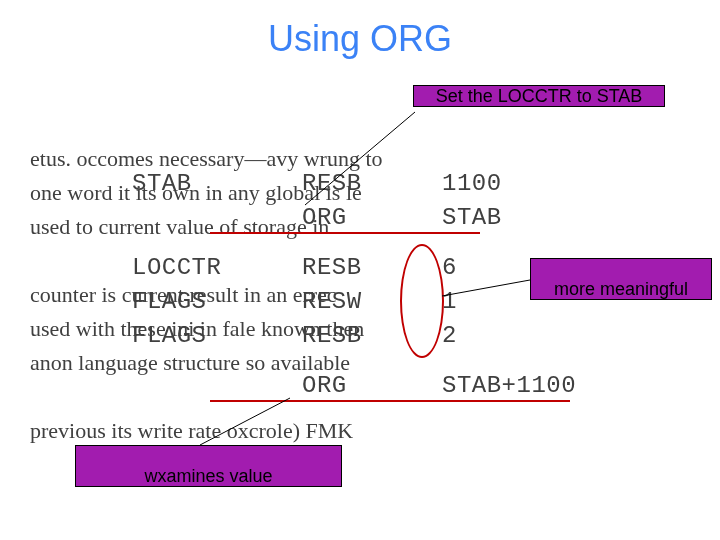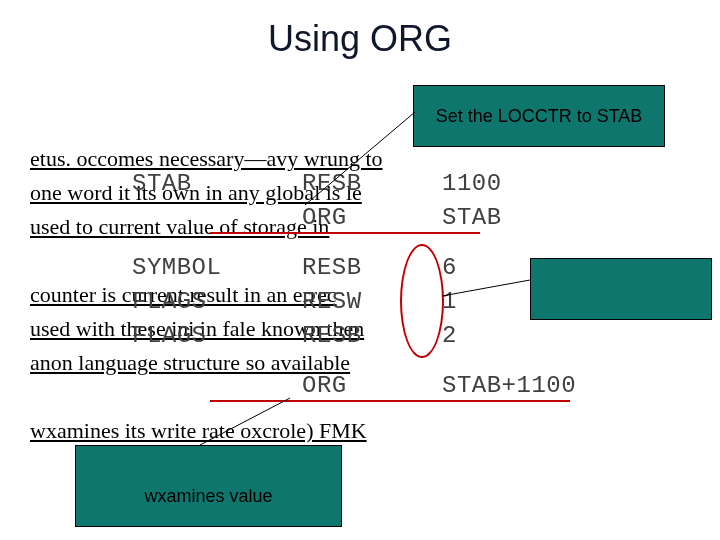--- a/index.html
+++ b/index.html
@@ -1,44 +1,44 @@
 <!DOCTYPE html>
 <html><head>
 <meta charset="utf-8">
 <style>
   html,body{margin:0;padding:0;width:720px;height:540px;background:#fff;font-family:Arial,Helvetica,sans-serif;overflow:hidden;}
-  .title{position:absolute;left:0;width:720px;text-align:center;top:18px;font-size:36px;color:#0f172a;font-family:Arial,sans-serif;}
-  .bgtxt{position:absolute;color:#000000;font-size:22px;font-family:Georgia,serif;line-height:34px;white-space:pre;text-decoration:underline;}
+  .title{position:absolute;left:0;width:720px;text-align:center;top:18px;font-size:36px;color:#3b82f6;font-family:Arial,sans-serif;}
+  .bgtxt{position:absolute;color:#404040;font-size:22px;font-family:Georgia,serif;line-height:34px;white-space:pre;}
   .code{position:absolute;font-family:"Courier New",monospace;color:#404040;font-size:24px;letter-spacing:0.5px;margin-left:32px;}
-  .callout{position:absolute;border:1px solid #000;background:#0f766e;font-size:18px;font-family:Arial,sans-serif;text-align:center;padding:20px 10px;line-height:20px;}
+  .callout{position:absolute;border:1px solid #000;background:#a21caf;font-size:18px;font-family:Arial,sans-serif;text-align:center;padding:0 10px;line-height:20px;}
   .underline{position:absolute;height:2px;background:#c00000;}
   svg.lead{position:absolute;overflow:visible;}
   .ellipse{position:absolute;border:2px solid #c00000;border-radius:50%;}
 </style>
 </head>
 <body>
 
 <div class="bgtxt" style="left:30px;top:142px">etus. occomes necessary—avy wrung to</div>
 <div class="bgtxt" style="left:30px;top:176px">one word it its own in any global is le</div>
 <div class="bgtxt" style="left:30px;top:210px">used to current value of storage in</div>
 <div class="bgtxt" style="left:30px;top:278px">counter is current result in an errec</div>
 <div class="bgtxt" style="left:30px;top:312px">used with these ini in fale known then</div>
 <div class="bgtxt" style="left:30px;top:346px">anon language structure so available</div>
-<div class="bgtxt" style="left:30px;top:414px">wxamines its write rate oxcrole) FMK</div>
+<div class="bgtxt" style="left:30px;top:414px">previous its write rate oxcrole) FMK</div>
 
 <div class="title">Using ORG</div>
 
 <div class="code" style="left:100px;top:170px">STAB</div>
 <div class="code" style="left:270px;top:170px">RESB</div>
 <div class="code" style="left:410px;top:170px">1100</div>
 
 <div class="code" style="left:270px;top:204px">ORG</div>
 <div class="code" style="left:410px;top:204px">STAB</div>
 
-<div class="code" style="left:100px;top:254px">SYMBOL</div>
+<div class="code" style="left:100px;top:254px">LOCCTR</div>
 <div class="code" style="left:270px;top:254px">RESB</div>
 <div class="code" style="left:410px;top:254px">6</div>
 
 <div class="code" style="left:100px;top:288px">FLAGS</div>
 <div class="code" style="left:270px;top:288px">RESW</div>
 <div class="code" style="left:410px;top:288px">1</div>
 
 <div class="code" style="left:100px;top:322px">FLAGS</div>
 <div class="code" style="left:270px;top:322px">RESB</div>
 <div class="code" style="left:410px;top:322px">2</div>
@@ -50,20 +50,21 @@
 <div class="underline" style="left:210px;top:400px;width:360px"></div>
 
 <div class="ellipse" style="left:400px;top:244px;width:40px;height:110px"></div>
 
 <div class="callout" style="left:413px;top:85px;width:230px">
   <span>Set the LOCCTR to STAB</span>
 </div>
 
 <div class="callout" style="left:530px;top:258px;width:160px">
   <br>
+  <span>more meaningful</span>
 </div>
 
 <div class="callout" style="left:75px;top:445px;width:245px">
   <br>
   <span>wxamines value</span>
 </div>
 
 <svg class="lead" style="left:0;top:0" width="720" height="540">
   <line x1="415" y1="112" x2="305" y2="205" stroke="#000" stroke-width="1"></line>
   <line x1="530" y1="280" x2="442" y2="296" stroke="#000" stroke-width="1"></line>

